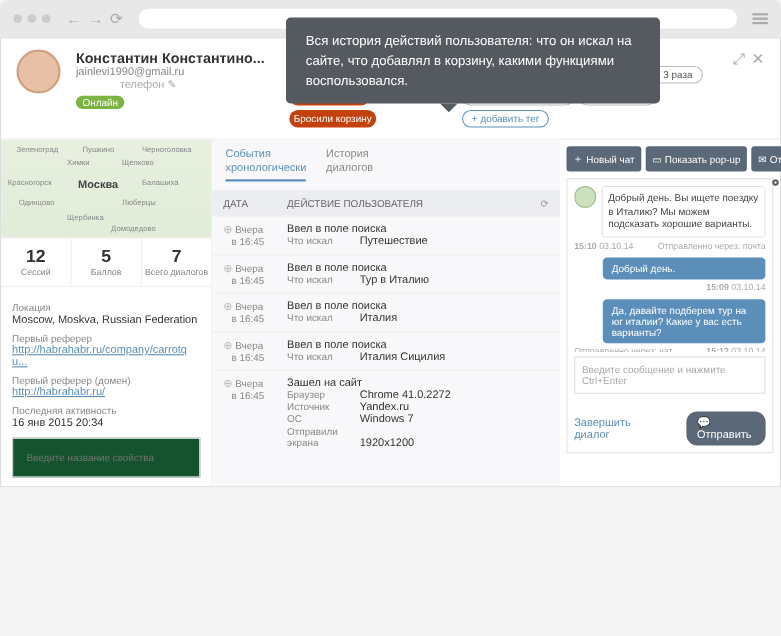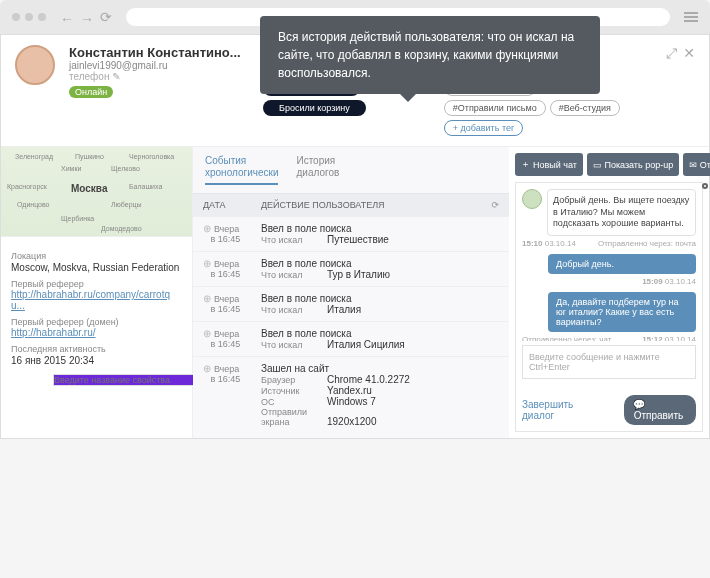--- a/index.html
+++ b/index.html
@@ -39,32 +39,32 @@
   gap: 14px;
 }
 .avatar {
   width: 40px; height: 40px; border-radius: 50%;
   background: #e8c0a8; border: 2px solid #d0a080;
   flex-shrink: 0;
 }
 .user-block { flex: 0 0 180px; }
 .user-name { font-size: 13px; font-weight: 600; white-space: nowrap; overflow: hidden; text-overflow: ellipsis; }
 .user-email { font-size: 10px; color: #888; }
-.user-phone { font-size: 10px; color: #aaa; }
+.user-phone { font-size: 10px; color: #aaa; margin-left: 40px; }
 .online-badge {
   display: inline-block; background: #7cb342; color: #fff;
   font-size: 9px; padding: 1px 6px; border-radius: 7px; margin-top: 4px;
 }
 
 .seg-block, .tag-block { display: flex; flex-direction: column; gap: 4px; }
 .seg-label { font-size: 10px; color: #555; font-weight: 600; }
 .pill-row { display: flex; flex-wrap: wrap; gap: 4px; }
 .pill {
-  background: #0f172a; color: #fff; font-size: 9px;
-  padding: 3px 16px; border-radius: 9px; white-space: nowrap;
+  background: #c2410c; color: #fff; font-size: 9px;
+  padding: 3px 4px; border-radius: 9px; white-space: nowrap;
 }
 .tag-pill {
   background: #fff; border: 1px solid #bbb; color: #555;
   font-size: 9px; padding: 2px 8px; border-radius: 9px; white-space: nowrap;
 }
 .tag-pill-add { color: #5b8fb9; border-color: #5b8fb9; text-align: center; }
 .header-tools { margin-left: auto; color: #aaa; display: flex; gap: 6px; font-size: 14px; }
 
 .body { display: flex; }
 .left-col { width: 192px; border-right: 1px solid #eee; }
@@ -84,22 +84,22 @@
 .stat { flex: 1; text-align: center; padding: 8px 2px; border-right: 1px solid #eee; }
 .stat:last-child { border-right: none; }
 .stat-num { font-size: 16px; font-weight: 600; }
 .stat-lbl { font-size: 8px; color: #888; }
 
 .meta { padding: 8px 10px; font-size: 10px; }
 .meta-label { color: #888; font-size: 9px; margin-top: 6px; }
 .meta-value { color: #333; margin-top: 1px; }
 .meta-link { color: #5b8fb9; text-decoration: underline; word-break: break-all; }
 .meta-input {
-  margin-top: 8px; background: #6d28d9; border: 1px solid #ddd;
-  padding: 0; font-size: 9px; color: #aaa; width: 100%; margin-left: 42px;
+  margin-top: 8px; background: #14532d; border: 1px solid #ddd;
+  padding: 12px; font-size: 9px; color: #aaa; width: 100%;
 }
 
 .mid-col { flex: 1; background: #f8f8fa; }
 .tabs { display: flex; gap: 18px; padding: 8px 12px; border-bottom: 1px solid #e5e5e8; font-size: 10px; }
 .tab { color: #888; line-height: 1.2; }
 .tab.active { color: #5b8fb9; border-bottom: 2px solid #5b8fb9; padding-bottom: 4px; }
 
 .grid-head {
   display: flex; background: #ecedf0; padding: 6px 10px;
   font-size: 9px; color: #666; font-weight: 400;
@@ -240,20 +240,34 @@
         <span style="top:18px;left:110px">Щелково</span>
         <span style="top:36px;left:6px">Красногорск</span>
         <span style="top:36px;left:70px;font-size:10px;font-weight:600;color:#444">Москва</span>
         <span style="top:36px;left:128px">Балашиха</span>
         <span style="top:54px;left:16px">Одинцово</span>
         <span style="top:54px;left:110px">Люберцы</span>
         <span style="top:68px;left:60px">Щербинка</span>
         <span style="top:78px;left:100px">Домодедово</span>
       </div>
 
+      <div class="stats">
+        <div class="stat">
+          <div class="stat-num">12</div>
+          <div class="stat-lbl">Сессий</div>
+        </div>
+        <div class="stat">
+          <div class="stat-num">5</div>
+          <div class="stat-lbl">Баллов</div>
+        </div>
+        <div class="stat">
+          <div class="stat-num">7</div>
+          <div class="stat-lbl">Всего диалогов</div>
+        </div>
+      </div>
 
       <div class="meta">
         <div class="meta-label">Локация</div>
         <div class="meta-value">Moscow, Moskva, Russian Federation</div>
         <div class="meta-label">Первый реферер</div>
         <a class="meta-link">http://habrahabr.ru/company/carrotqu...</a>
         <div class="meta-label">Первый реферер (домен)</div>
         <a class="meta-link">http://habrahabr.ru/</a>
         <div class="meta-label">Последняя активность</div>
         <div class="meta-value">16 янв 2015 20:34</div>

